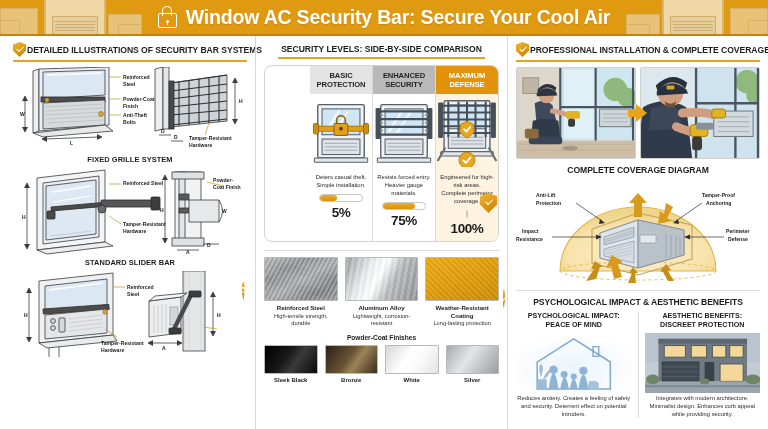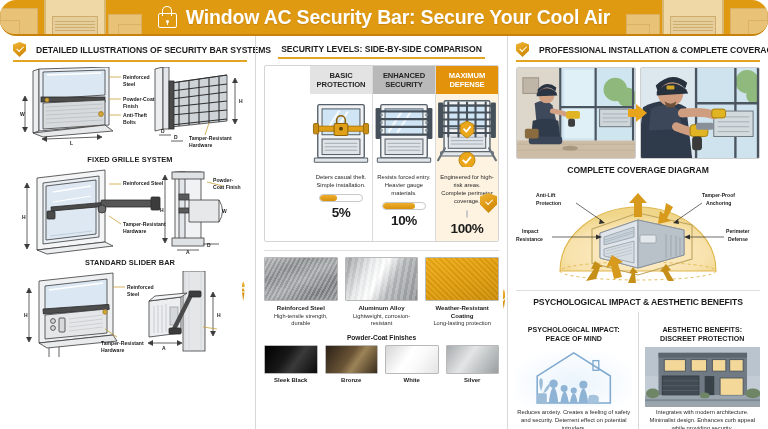--- a/index.html
+++ b/index.html
@@ -11,21 +11,20 @@
     -webkit-font-smoothing:antialiased;
   }
   .page{position:relative;width:768px;height:429px;background:#fff;overflow:hidden;}
 
   
   .header{
     position:relative;width:768px;height:36px;
     background:#e09a12;
     overflow:hidden;
     border-bottom:2px solid #c6820b;
-    border-radius:16px;
   }
   .hdr-art{position:absolute;top:0;bottom:0;width:150px;overflow:hidden;opacity:1;}
   .hdr-art.left{left:0;}
   .hdr-art.right{right:0;}
   .hdr-art .brick{
     position:absolute;background:#e8c277;border:1px solid #dbb264;
   }
   .hdr-art .win{
     position:absolute;background:#f0d8a6;border:2px solid #d8b870;border-radius:1px;
   }
@@ -93,21 +92,21 @@
     position:absolute;left:50%;top:46%;transform:translate(-50%,-50%);
     width:6px;height:5px;border:1.4px solid #fff;border-radius:1px;
   }
   .shield .sh-lock-sh{
     position:absolute;left:50%;top:30%;transform:translateX(-50%);
     width:4px;height:3.4px;border:1.3px solid #fff;border-bottom:none;border-radius:3px 3px 0 0;
   }
 
   
   .sec-head{
-    display:flex;align-items:center;gap:10px;
+    display:flex;align-items:center;gap:1px;
   }
   .sec-head .sh-icon{width:13px;height:15px;position:relative;flex:0 0 auto;}
   .sec-title{
     font-size:8.6px;font-weight:bold;letter-spacing:-0.05px;color:#1c1c1c;
     text-transform:uppercase;white-space:nowrap;
   }
   .sec-rule{
     height:1.6px;background:#e2a422;margin:3px 0 5px 0;width:100%;
   }
   .mid-head{
@@ -124,21 +123,21 @@
     letter-spacing:0.1px;margin-top:2px;text-transform:uppercase;
   }
   .dwg{position:relative;width:100%;}
   .dwg svg{display:block;width:100%;height:auto;}
   .lbl{
     font-family:"Liberation Sans",sans-serif;font-size:5.1px;fill:#1a1a1a;font-weight:bold;
   }
   .dim{font-family:"Liberation Sans",sans-serif;font-size:5px;fill:#1a1a1a;font-weight:bold;}
 
   
-  .cmp{display:flex;width:100%;border:1px solid #d4d4d4;border-radius:2px;overflow:hidden;padding-left:45px;}
+  .cmp{display:flex;width:100%;border:1px solid #d4d4d4;border-radius:8px;overflow:hidden;padding-left:45px;}
   .cmp-col{flex:1;border-right:1px solid #d9d9d9;display:flex;flex-direction:column;}
   .cmp-col:last-child{border-right:none;align-items:center;}
   .cmp-col.lv1{background:#ffffff;}
   .cmp-col.lv2{background:#ffffff;}
   .cmp-col.lv3{background:#fdf3e0;}
   .cmp-hd{
     text-align:center;font-size:7.6px;font-weight:bold;line-height:1.22;
     padding:5px 2px;letter-spacing:-0.1px;text-transform:uppercase;
   }
   .cmp-hd.h1{background:#e3e3e3;color:#262626;}
@@ -222,21 +221,21 @@
   .cov-diagram{width:100%;height:108px;}
   .cov-diagram svg{display:block;width:100%;height:100%;}
 
   .psy-title{
     font-size:8.6px;font-weight:bold;text-align:center;color:#1c1c1c;
     text-transform:uppercase;letter-spacing:-0.1px;margin-bottom:5px;
   }
   .psy-row{display:flex;gap:6px;}
   .psy-cell{flex:1;text-align:center;}
   .psy-cell.left-cell{border-right:1px solid #d9d9d9;padding-right:6px;}
-  .psy-h{font-size:7.1px;font-weight:bold;color:#1c1c1c;line-height:1.3;text-transform:uppercase;margin-top:14px;}
+  .psy-h{font-size:7.1px;font-weight:bold;color:#1c1c1c;line-height:1.3;text-transform:uppercase;}
   .psy-art{width:100%;height:60px;margin:3px 0 2px 0;}
   .psy-art svg{display:block;width:100%;height:100%;}
   .psy-desc{font-size:5.8px;line-height:1.35;color:#2a2a2a;}
 </style>
 </head>
 <body>
 
 <div class="page">
 
   <div class="header">
@@ -566,21 +565,21 @@
                   <circle cx="62" cy="34" r="1.6"></circle>
               </g>
             </svg>
           </div>
           <div class="cmp-desc">Resists forced entry. Heavier gauge materials.</div>
           <div class="bar-wrap">
             <div class="bar">
                 <div class="fill" style="width:75%"></div>
               </div>
           </div>
-          <div class="pct">10%</div>
+          <div class="pct">75%</div>
         </div>
 
         <div class="cmp-col lv3">
           <div class="cmp-hd h3">MAXIMUM DEFENSE</div>
           <div class="cmp-art">
             <svg viewBox="0 0 72 80" width="62" height="68" xmlns="http://www.w3.org/2000/svg">
               <rect x="9" y="2" width="54" height="60" rx="2" fill="#f0f2f4" stroke="#56606a" stroke-width="1.6"></rect>
               <rect x="14" y="7" width="44" height="28" fill="#cfe4f4" stroke="#56606a" stroke-width="1.2"></rect>
               <rect x="14" y="40" width="44" height="18" fill="#dfe3e7" stroke="#56606a" stroke-width="1.2"></rect>
               <g stroke="#9aa3ac" stroke-width="1">

